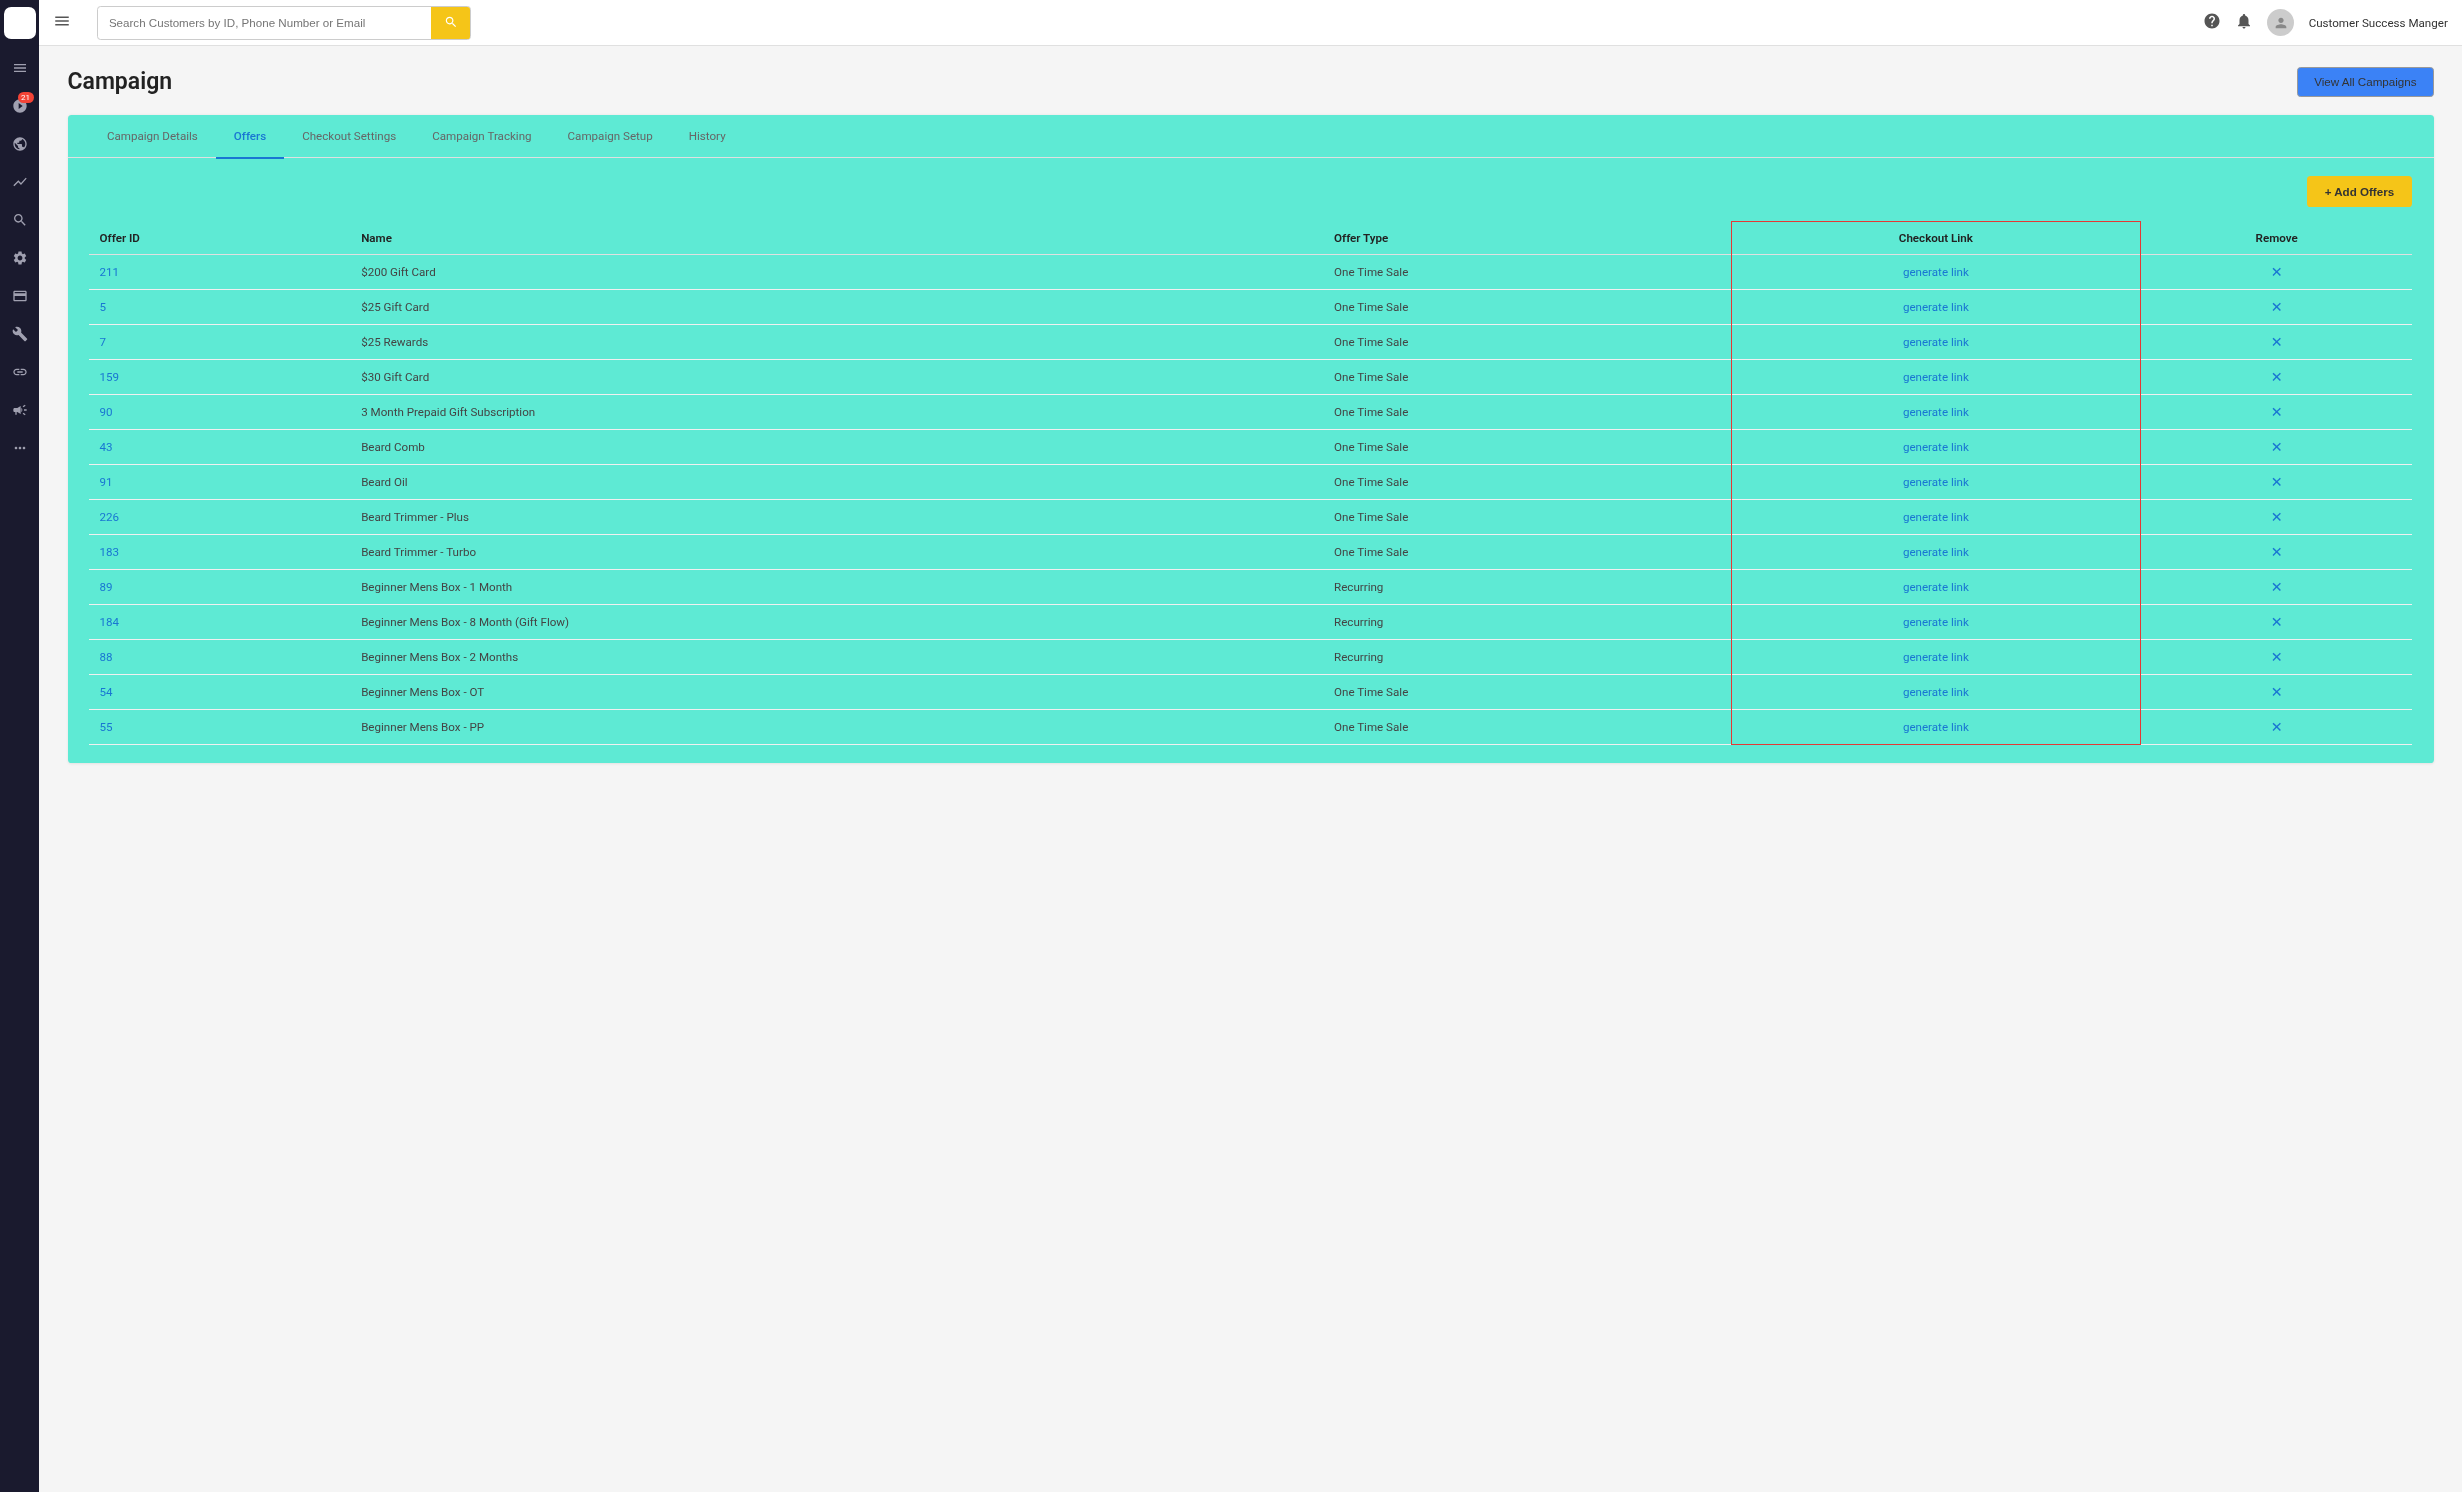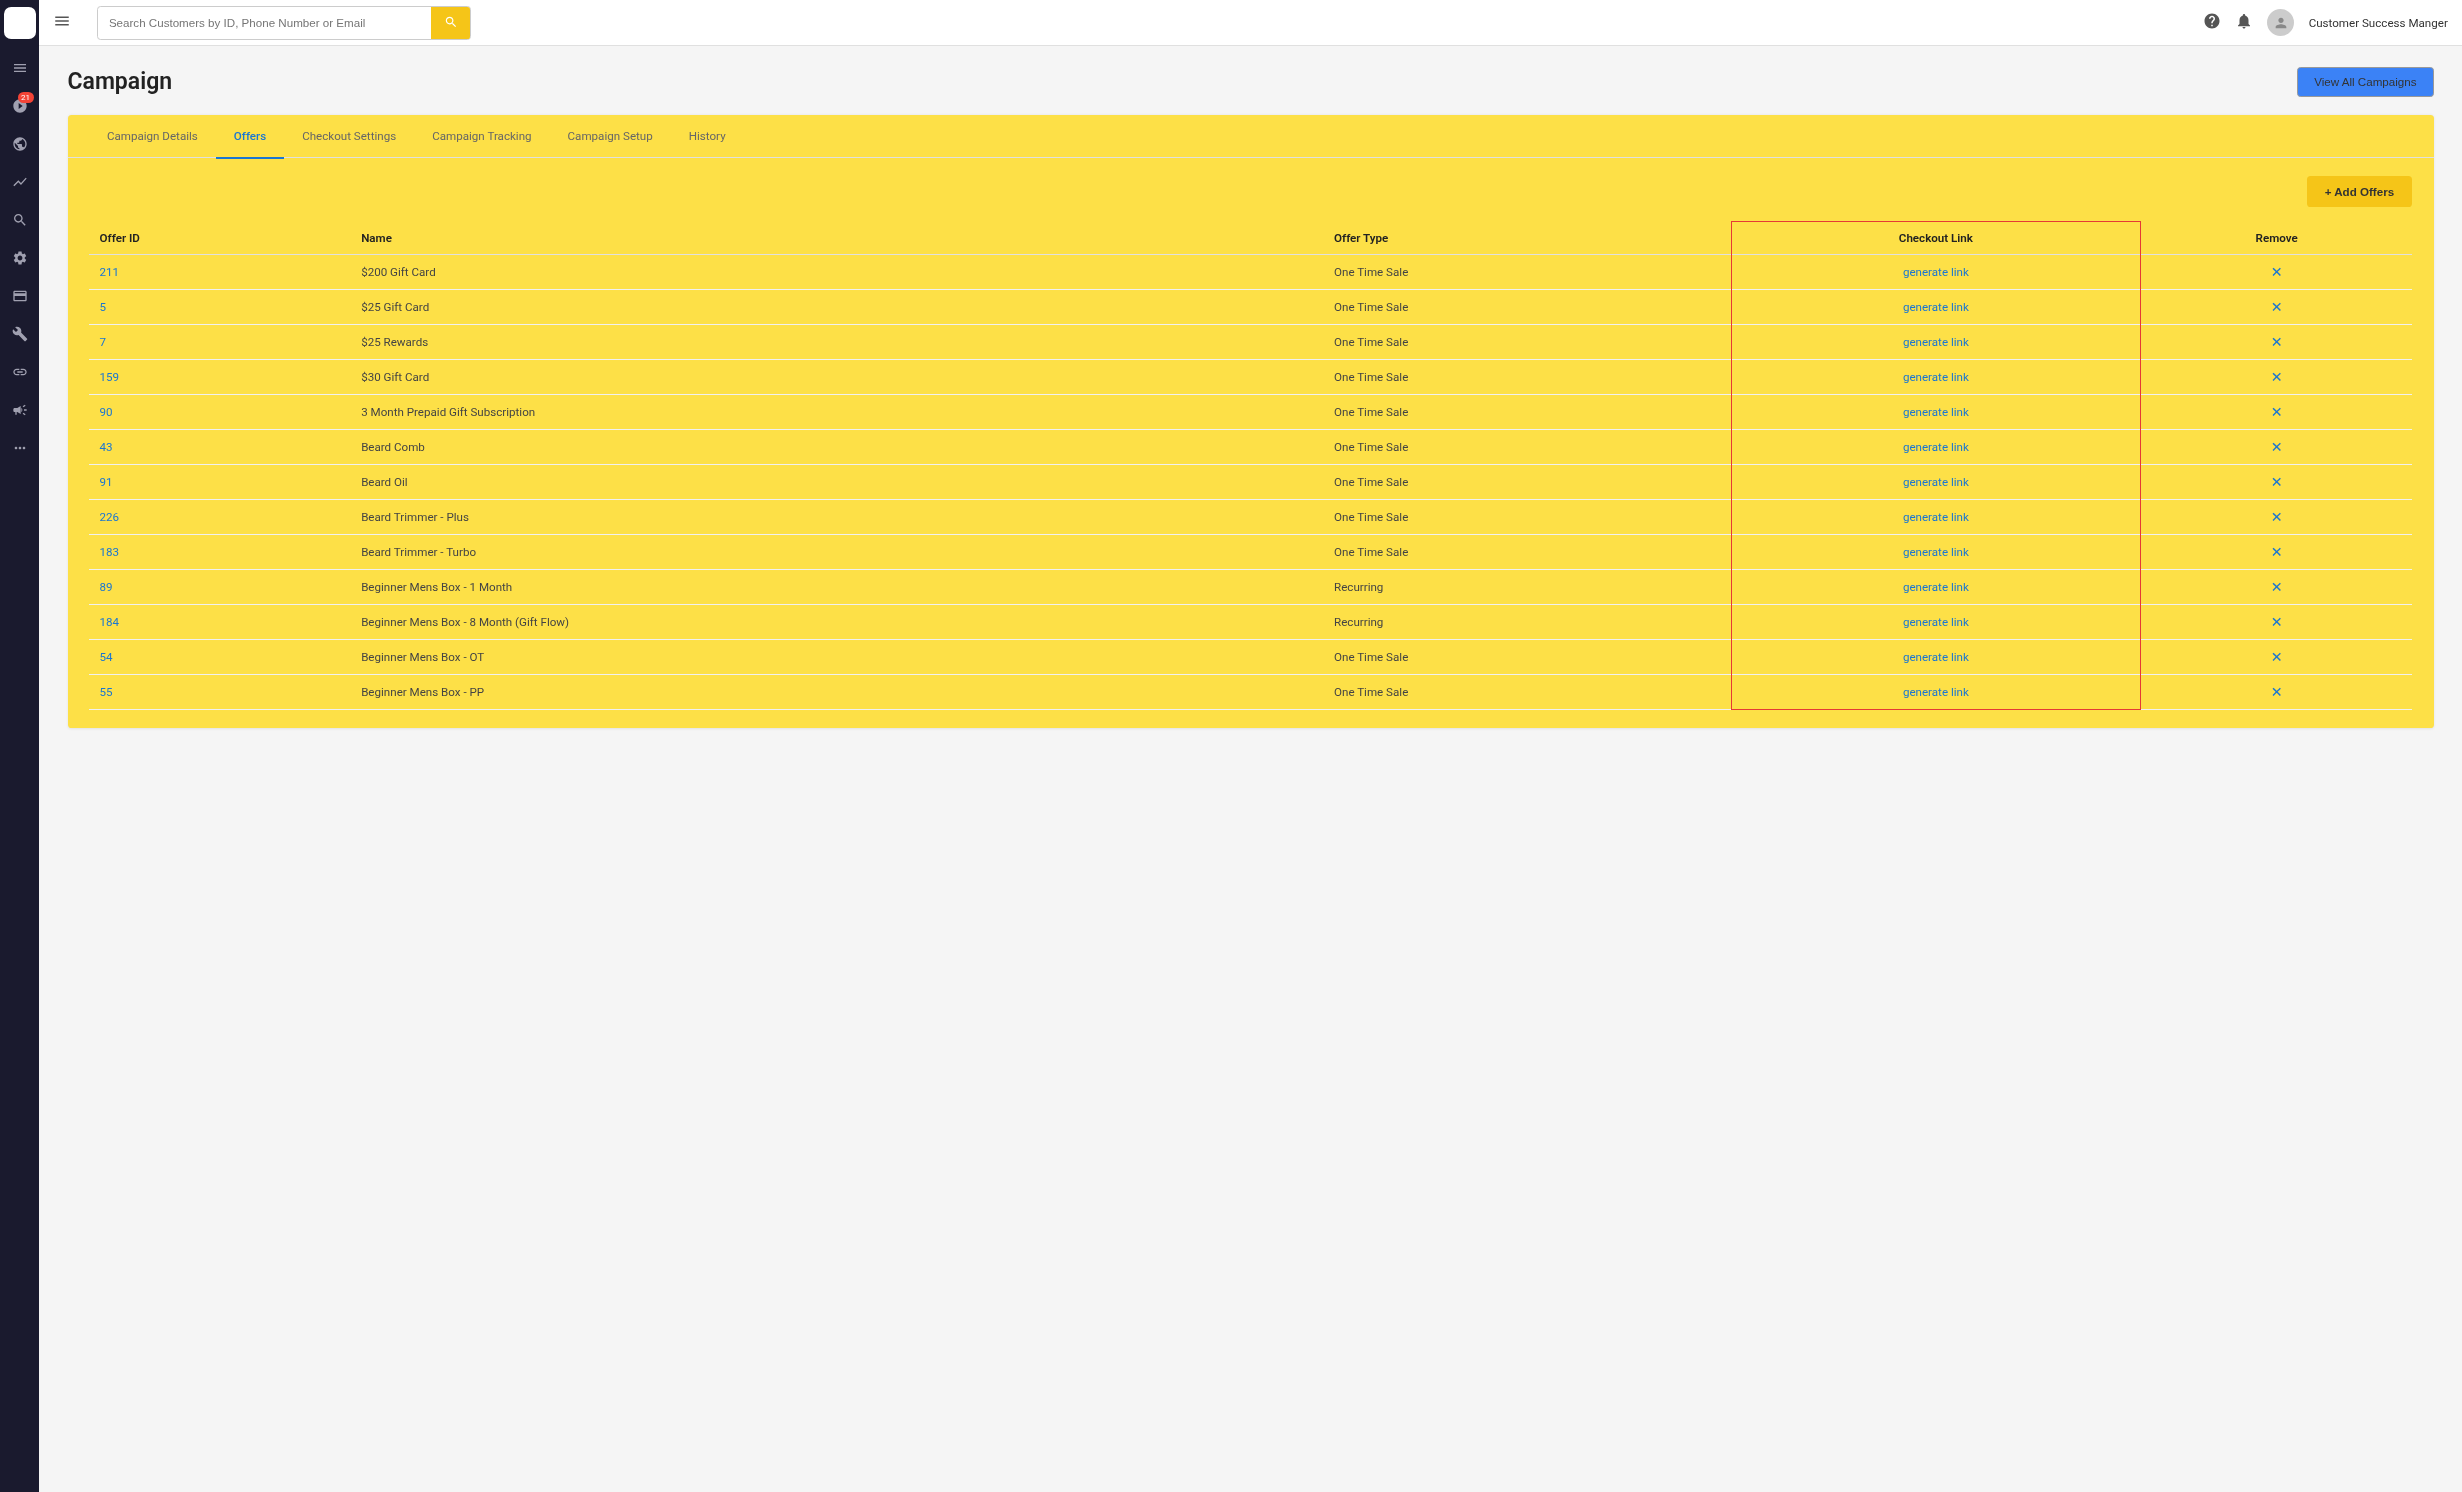--- a/index.html
+++ b/index.html
@@ -110,21 +110,21 @@
       font-size: 23px; font-weight: 600; color: #222;
     }
     .view-all-btn {
       border: 0.9px solid #999; background: #3b82f6;
       padding: 7.1px 16px; border-radius: 3.6px;
       font-size: 11.6px; cursor: pointer; color: #333; margin-left: 36px;
     }
 
     
     .card {
-      background: #fde047;
+      background: #5eead4;
       border-radius: 3.6px;
       padding: 0;
       box-shadow: 0 0.9px 2.7px rgba(0,0,0,0.08);
     }
 
     
     .tabs {
       display: flex; align-items: center;
       border-bottom: 1.8px solid #e0e0e0;
       padding: 0 21.4px;
@@ -504,20 +504,33 @@
     <td>Recurring</td>
     <td class="col-checkout-link checkout-link-col">
       <a class="generate-link">generate link</a>
     </td>
     <td class="col-remove">
       <button class="remove-btn">✕</button>
     </td>
   </tr>
               <tr>
     <td class="col-id">
+      <a>88</a>
+    </td>
+    <td>Beginner Mens Box - 2 Months</td>
+    <td>Recurring</td>
+    <td class="col-checkout-link checkout-link-col">
+      <a class="generate-link">generate link</a>
+    </td>
+    <td class="col-remove">
+      <button class="remove-btn">✕</button>
+    </td>
+  </tr>
+              <tr>
+    <td class="col-id">
       <a>54</a>
     </td>
     <td>Beginner Mens Box - OT</td>
     <td>One Time Sale</td>
     <td class="col-checkout-link checkout-link-col">
       <a class="generate-link">generate link</a>
     </td>
     <td class="col-remove">
       <button class="remove-btn">✕</button>
     </td>

